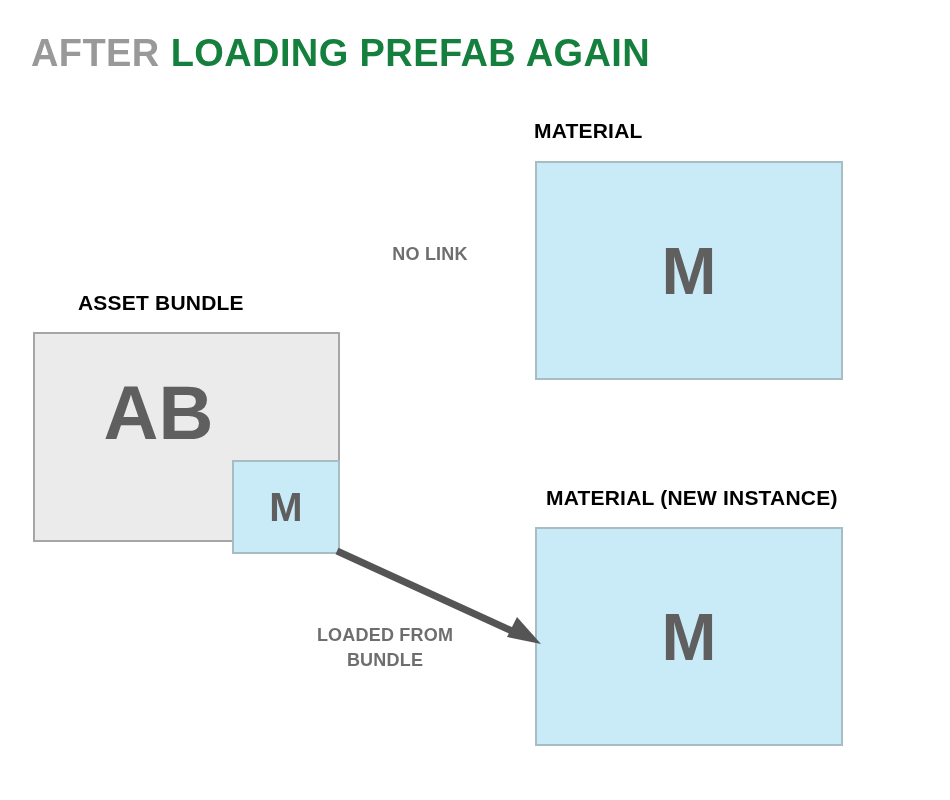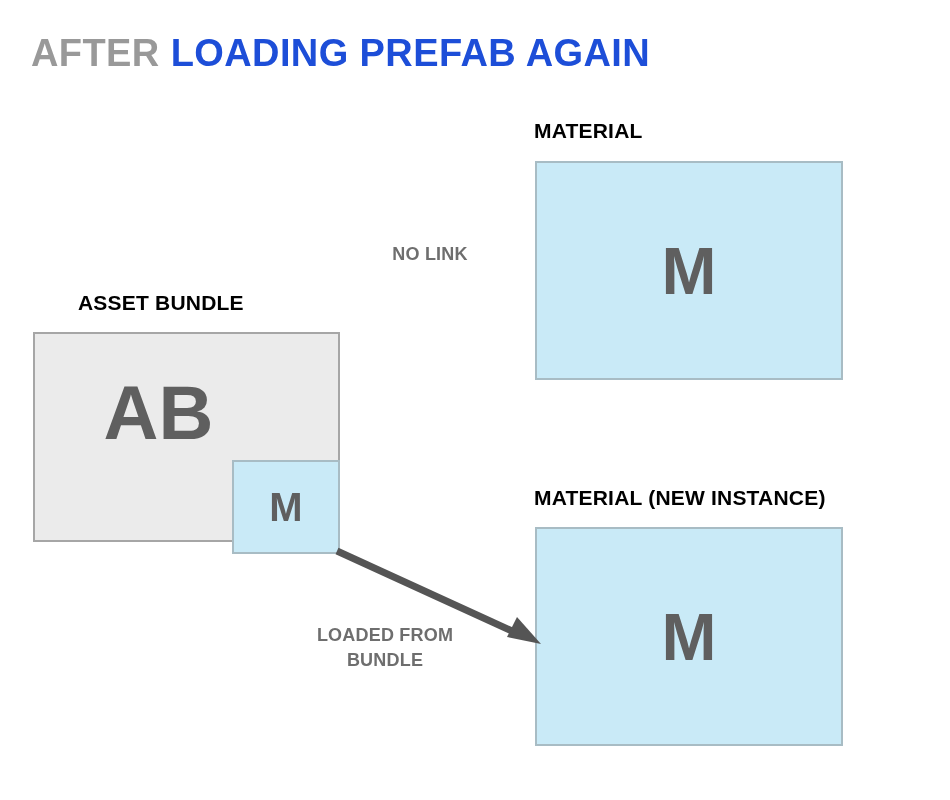--- a/index.html
+++ b/index.html
@@ -38,21 +38,21 @@
     position: absolute;
     font-size: 21px;
     font-weight: bold;
     color: #000000;
     letter-spacing: 0.2px;
     white-space: nowrap;
     line-height: 26px;
   }
   #caption-asset-bundle { left: 44px;  top: 290px; margin-left: 34px; }
   #caption-material     { left: 534px; top: 118px; }
-  #caption-material-new { left: 534px; top: 485px; }
+  #caption-material-new { left: 546px; top: 485px; }
 
   
   .box {
     position: absolute;
     box-sizing: border-box;
     display: flex;
     align-items: center;
     justify-content: center;
   }
   .box-label {
@@ -138,21 +138,21 @@
     height: 800px;
     pointer-events: none;
   }
 </style>
 </head>
 <body>
 
 <div id="canvas">
 
   <div class="title">
-    <span class="t-gray" style="color: rgb(153, 153, 153);">AFTER </span><span class="t-blue" style="color: #1d4ed8;">LOADING PREFAB AGAIN</span>
+    <span class="t-gray" style="color: rgb(153, 153, 153);">AFTER </span><span class="t-blue" style="color: #15803d;">LOADING PREFAB AGAIN</span>
   </div>
 
   <div class="caption" id="caption-material">MATERIAL</div>
 
   <div class="caption" id="caption-asset-bundle">ASSET BUNDLE</div>
 
   <div class="caption" id="caption-material-new">MATERIAL (NEW INSTANCE)</div>
 
   <div class="box" id="box-asset-bundle" style="background: rgb(235, 235, 235); border-color: rgb(166, 166, 166);">
     <span class="box-label">AB</span>

